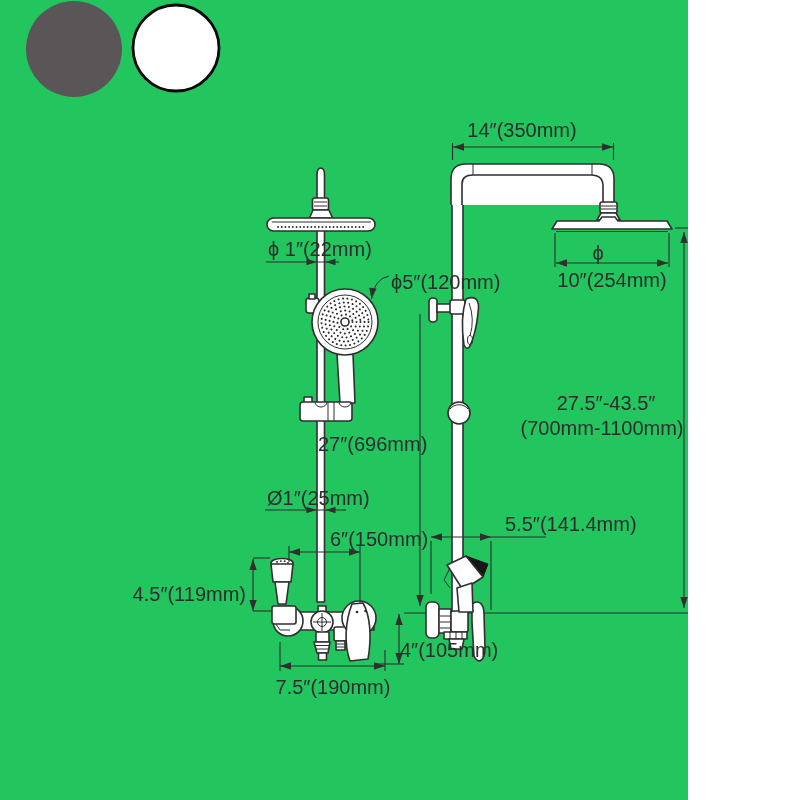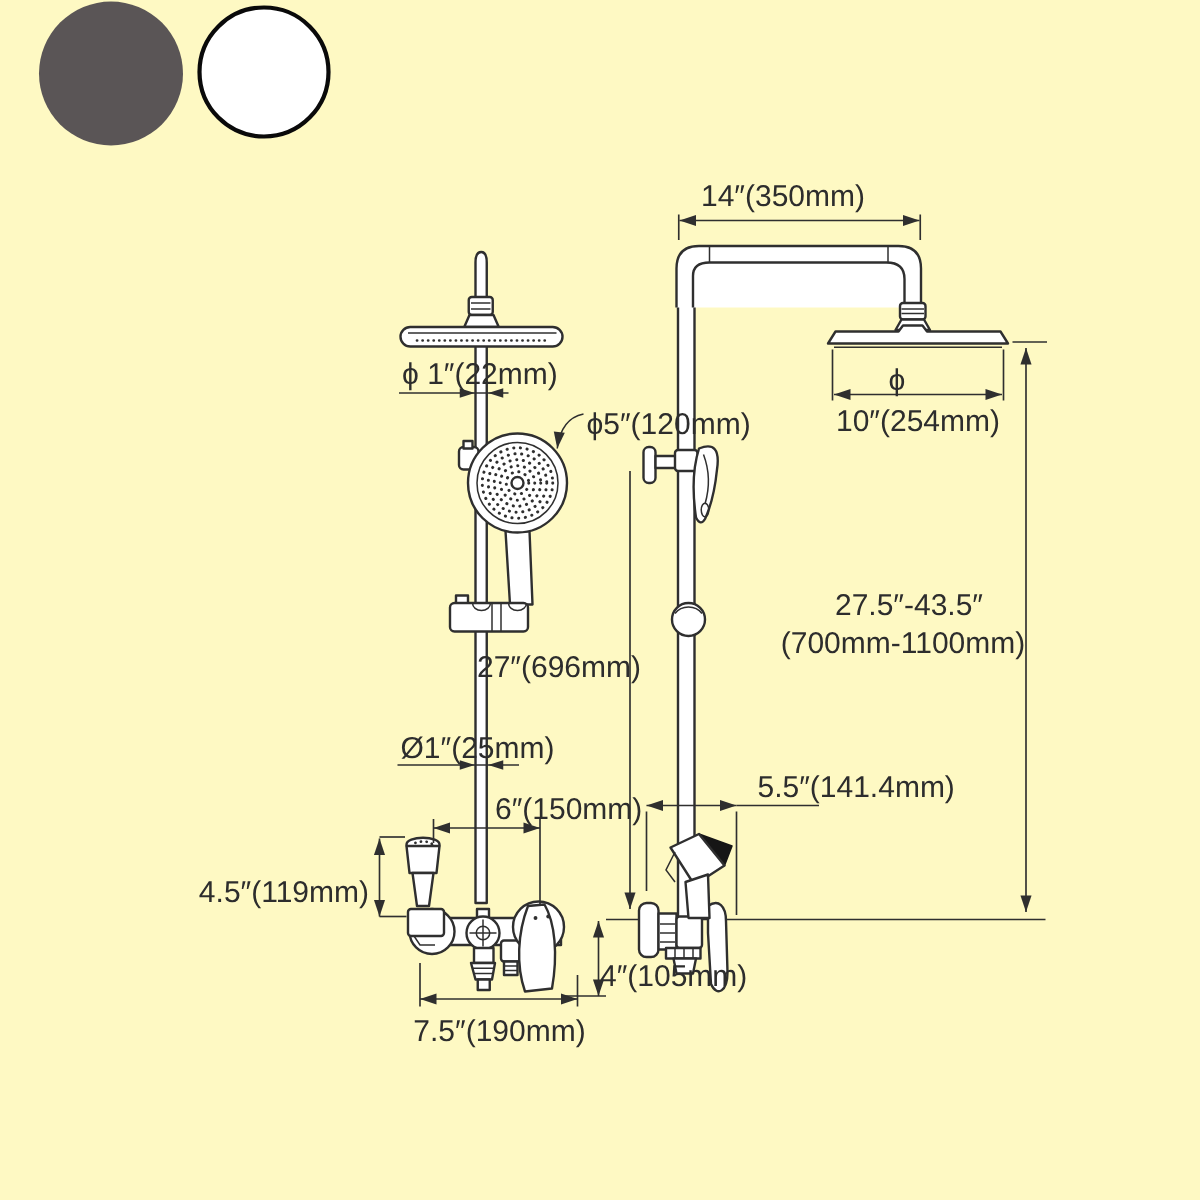--- a/index.html
+++ b/index.html
@@ -1,16 +1,16 @@
 <!DOCTYPE html>
 <html><head>
 <meta charset="utf-8">
 <style>
   html,body{margin:0;padding:0;background:#ffffff;}
-  .canvas{position:relative;width:800px;height:800px;background:#fef9c3;overflow:hidden;}
+  .canvas{position:relative;width:688px;height:800px;background:#22c55e;overflow:hidden;}
   svg text{font-family:"Liberation Sans","DejaVu Sans",sans-serif;font-size:20px;fill:#2d2d2d;}
   .draw{fill:#ffffff;stroke:#2f2f2f;stroke-width:1.6;stroke-linejoin:round;}
   .nf{fill:none;stroke:#2f2f2f;stroke-width:1.6;stroke-linejoin:round;}
   .thin{fill:none;stroke:#2f2f2f;stroke-width:1;}
   .dim{fill:none;stroke:#2f2f2f;stroke-width:1.1;}
   .dot{fill:none;stroke:#2f2f2f;stroke-width:2;stroke-dasharray:0.1 4.4;stroke-linecap:round;}
   .dotf{fill:none;stroke:#2f2f2f;stroke-width:1.8;stroke-dasharray:0.1 3.6;stroke-linecap:round;}
   .ah{fill:#2f2f2f;stroke:none;}
   .darkpart{fill:#161616;stroke:#161616;stroke-linejoin:round;}
 </style>

